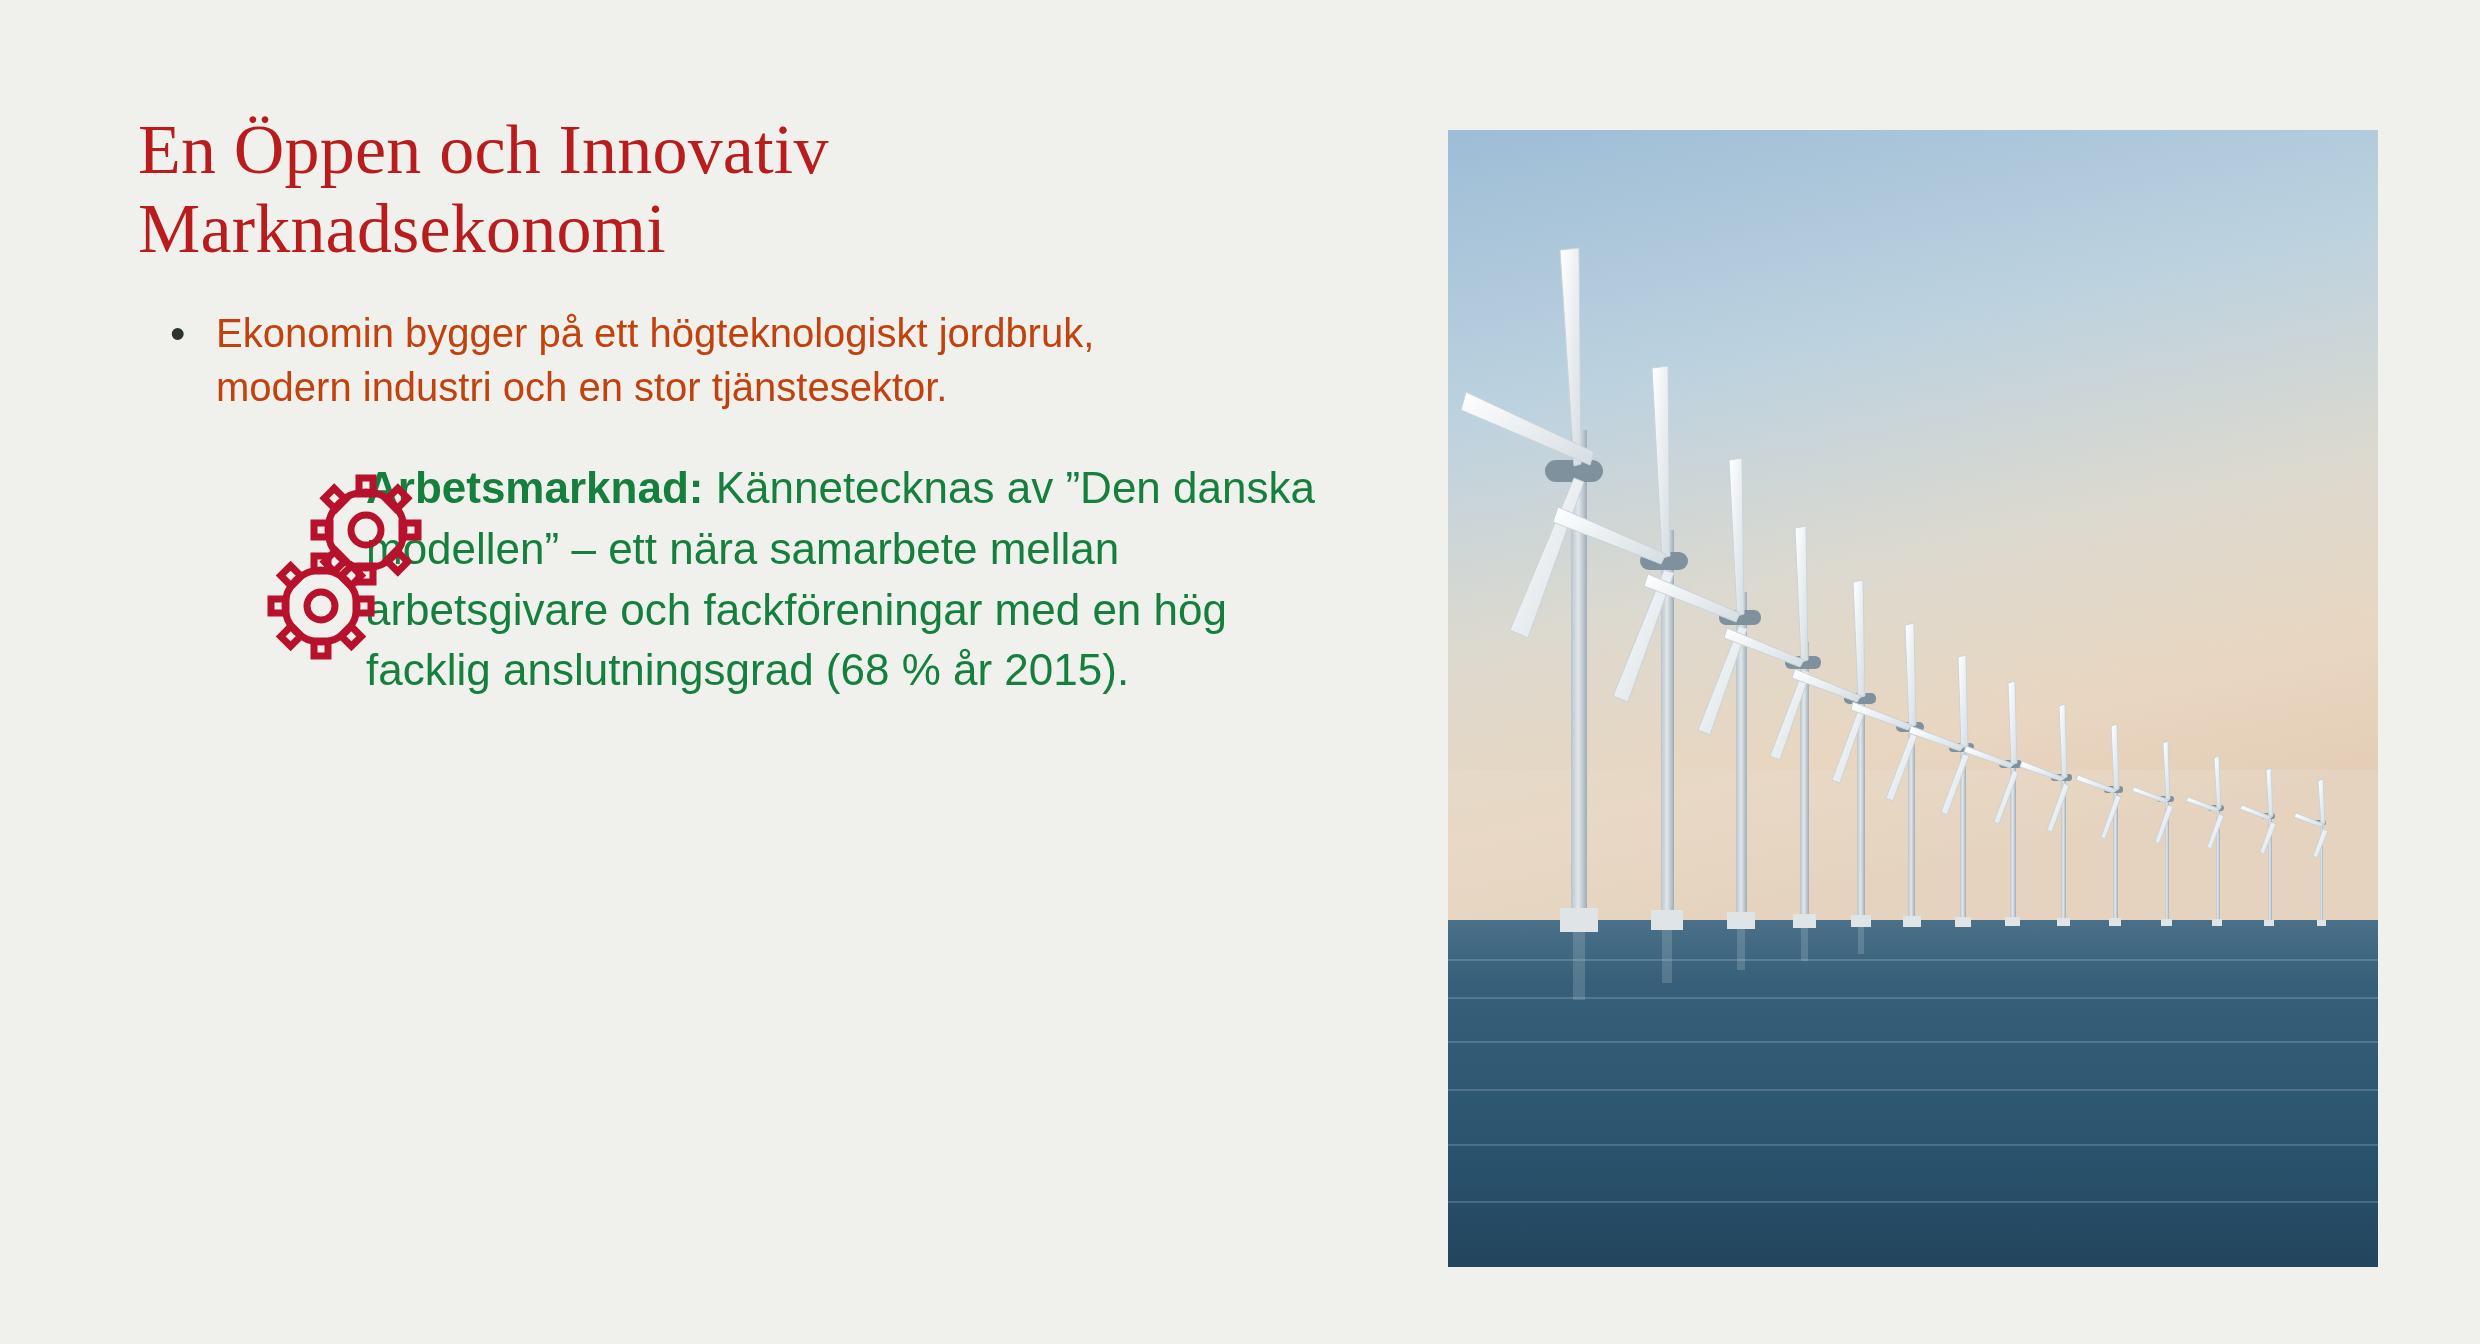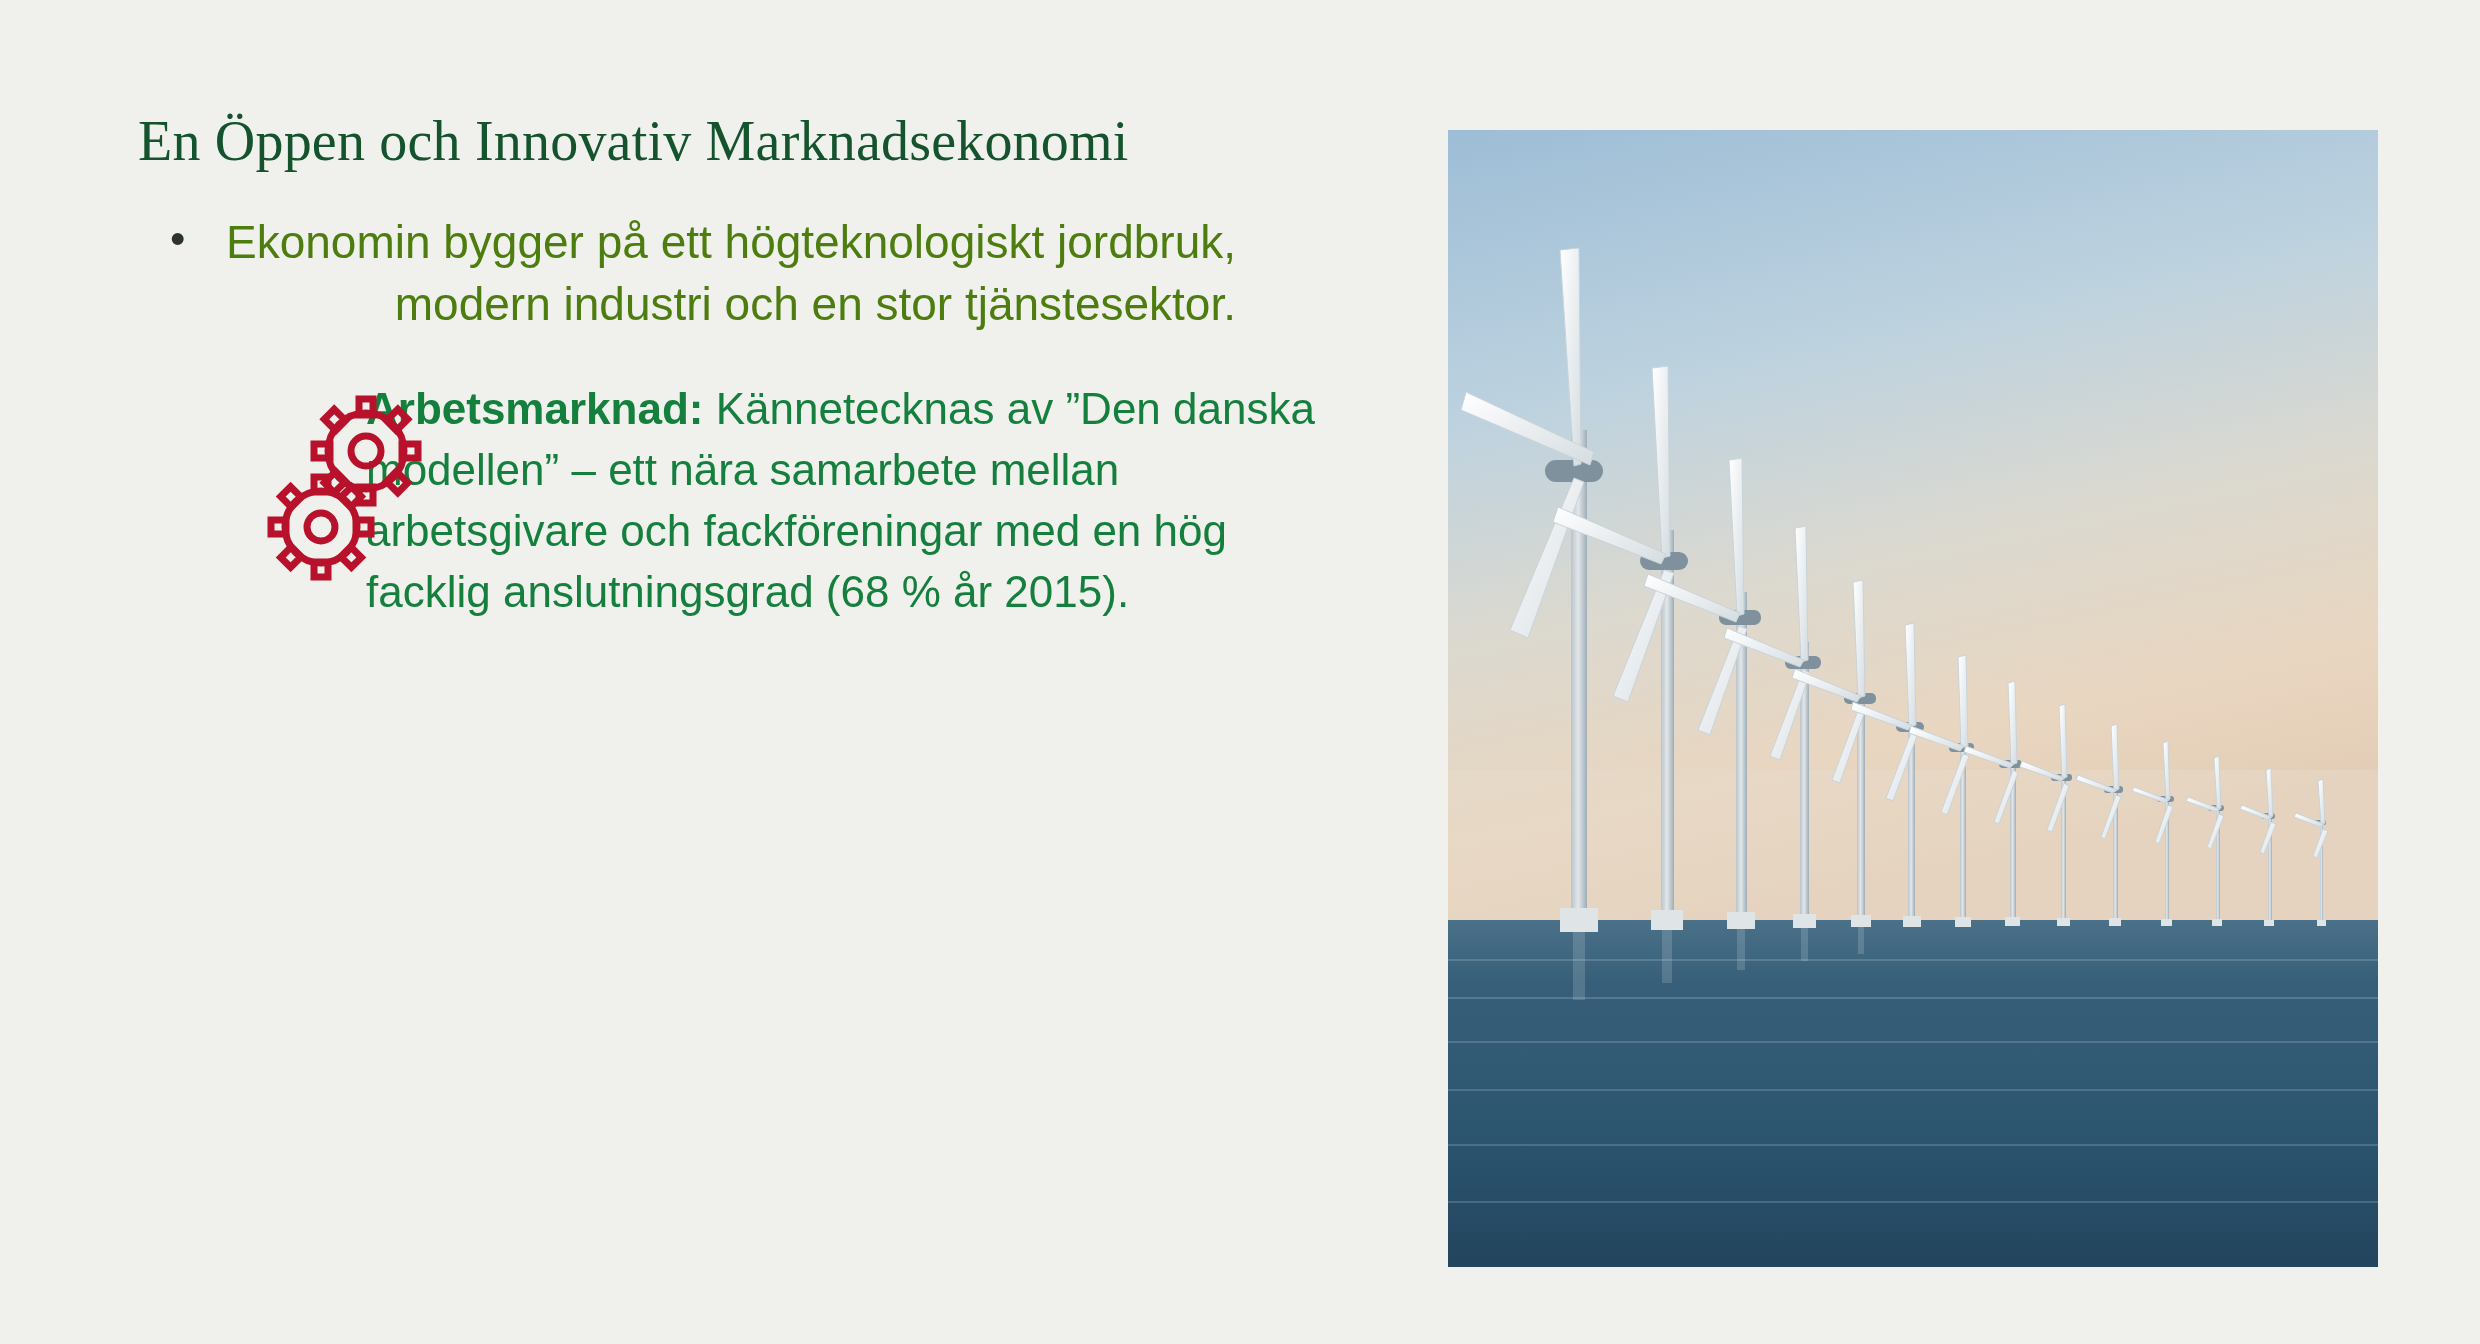--- a/index.html
+++ b/index.html
@@ -25,43 +25,42 @@
   
   .content {
     position: absolute;
     left: 138px;
     top: 110px;
     width: 1180px;
   }
 
   .title {
     font-family: "Liberation Serif", serif;
-    font-size: 56px;
+    font-size: 70px;
     line-height: 1.13;
-    color: #14532d;
+    color: #b91c1c;
     font-weight: 400;
     letter-spacing: 0.2px;
     margin: 0 0 38px 0;
     max-width: 1130px;
   }
 
   .bullets {
     list-style: none;
     margin: 0;
     padding: 0;
   }
   .bullet {
     position: relative;
     padding-left: 78px;
     margin-bottom: 38px;
-    font-size: 46px;
+    font-size: 40px;
     line-height: 1.35;
-    color: #4d7c0f;
+    color: #c2410c;
     max-width: 1020px;
-    text-align: right;
   }
   .bullet:before {
     content: "\2022";
     position: absolute;
     left: 32px;
     top: -2px;
     font-size: 44px;
     color: #2d3330;
   }
 

